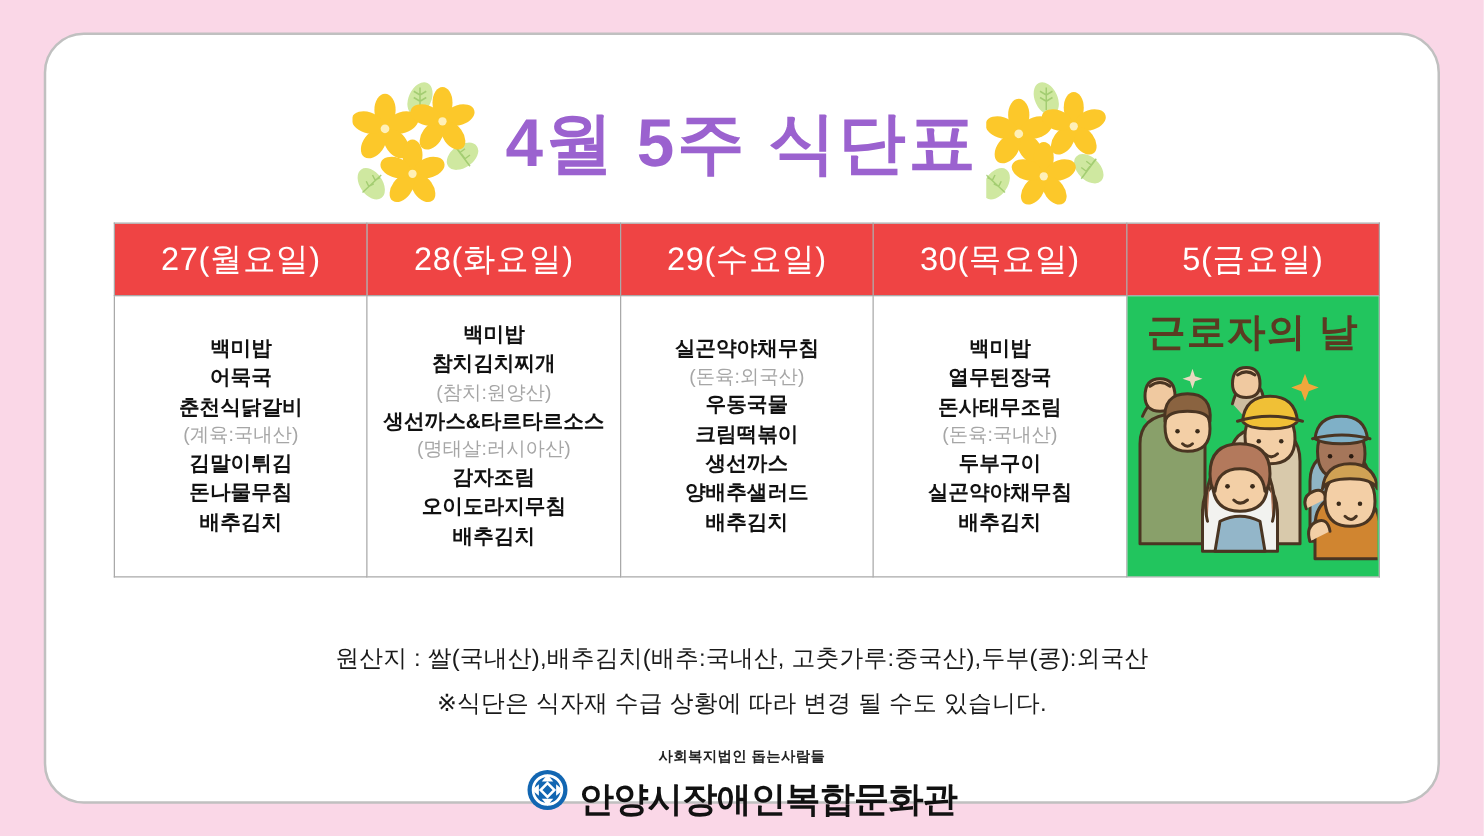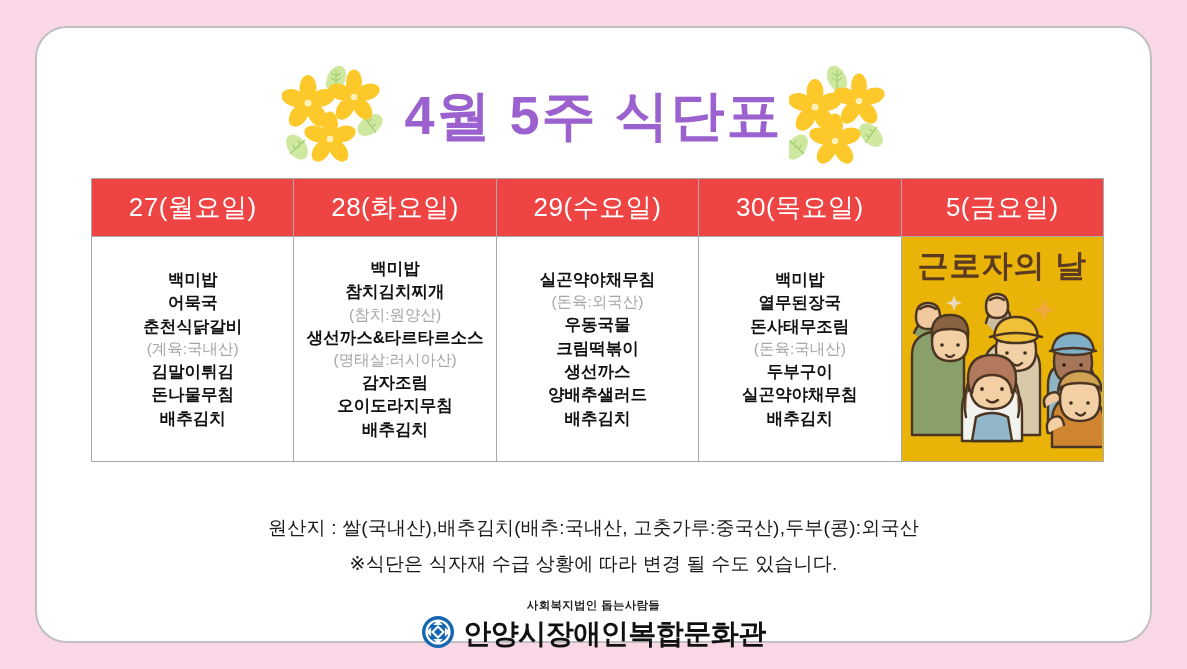--- a/index.html
+++ b/index.html
@@ -75,21 +75,21 @@
     font-weight: 400;
     color: #a6a6a6;
     font-size: 15.5px;
   }
 
   
   td.holiday-cell { padding: 0; }
   .holiday-art {
     position: relative;
     width: 100%; height: 100%;
-    background: #eab308;
+    background: #22c55e;
     overflow: hidden;
     padding-left: 48px;
   }
   .holiday-title {
     position: absolute;
     left: 0; top: 8px; width: 100%;
     text-align: center;
     font-size: 31px;
     font-weight: 700;
     color: #5b3a22;
@@ -118,21 +118,21 @@
     left: 0; top: 570px; width: 100%;
     display: flex; flex-direction: column; align-items: center;
   }
   .org-sub {
     font-size: 11.5px;
     font-weight: 700;
     color: #222222;
     letter-spacing: 0.3px;
     margin-bottom: 2px;
   }
-  .org-main-row { display: flex; align-items: center; gap: 8px; }
+  .org-main-row { display: flex; align-items: flex-end; gap: 8px; }
   .org-name {
     font-size: 28px;
     font-weight: 700;
     color: #111111;
     letter-spacing: -0.5px;
     line-height: 1;
   }
 </style>
 </head>
 <body>

